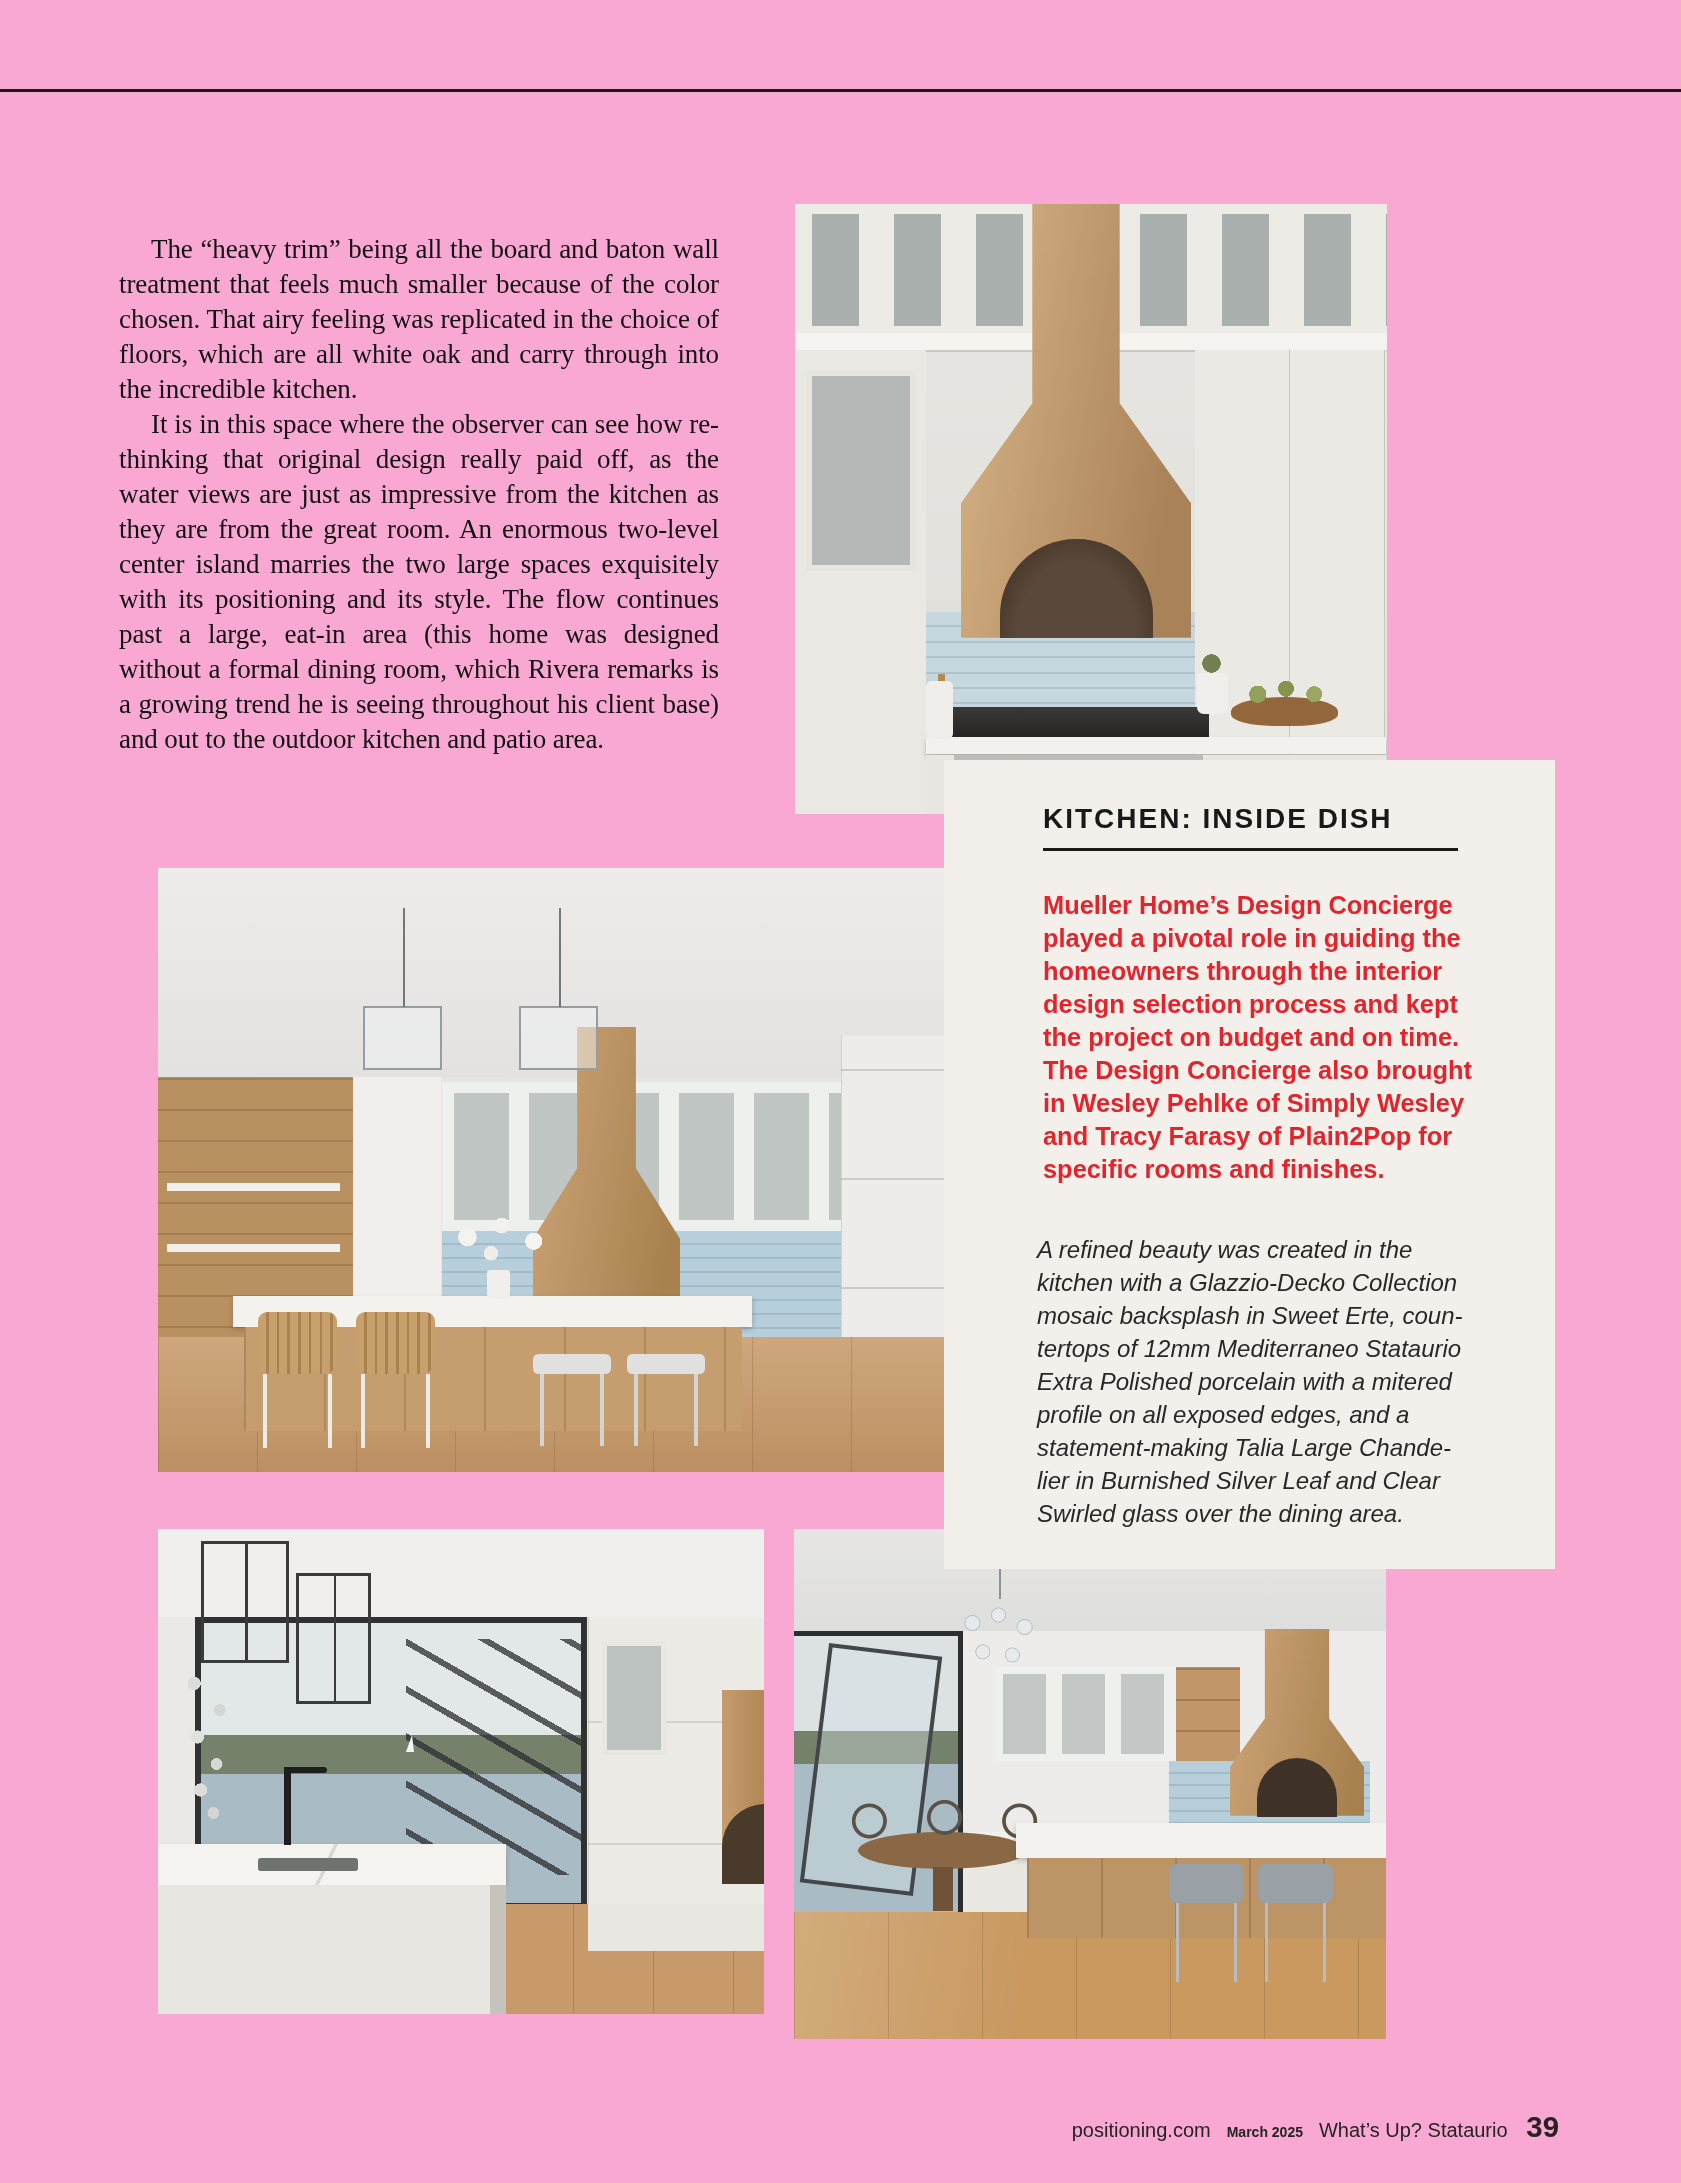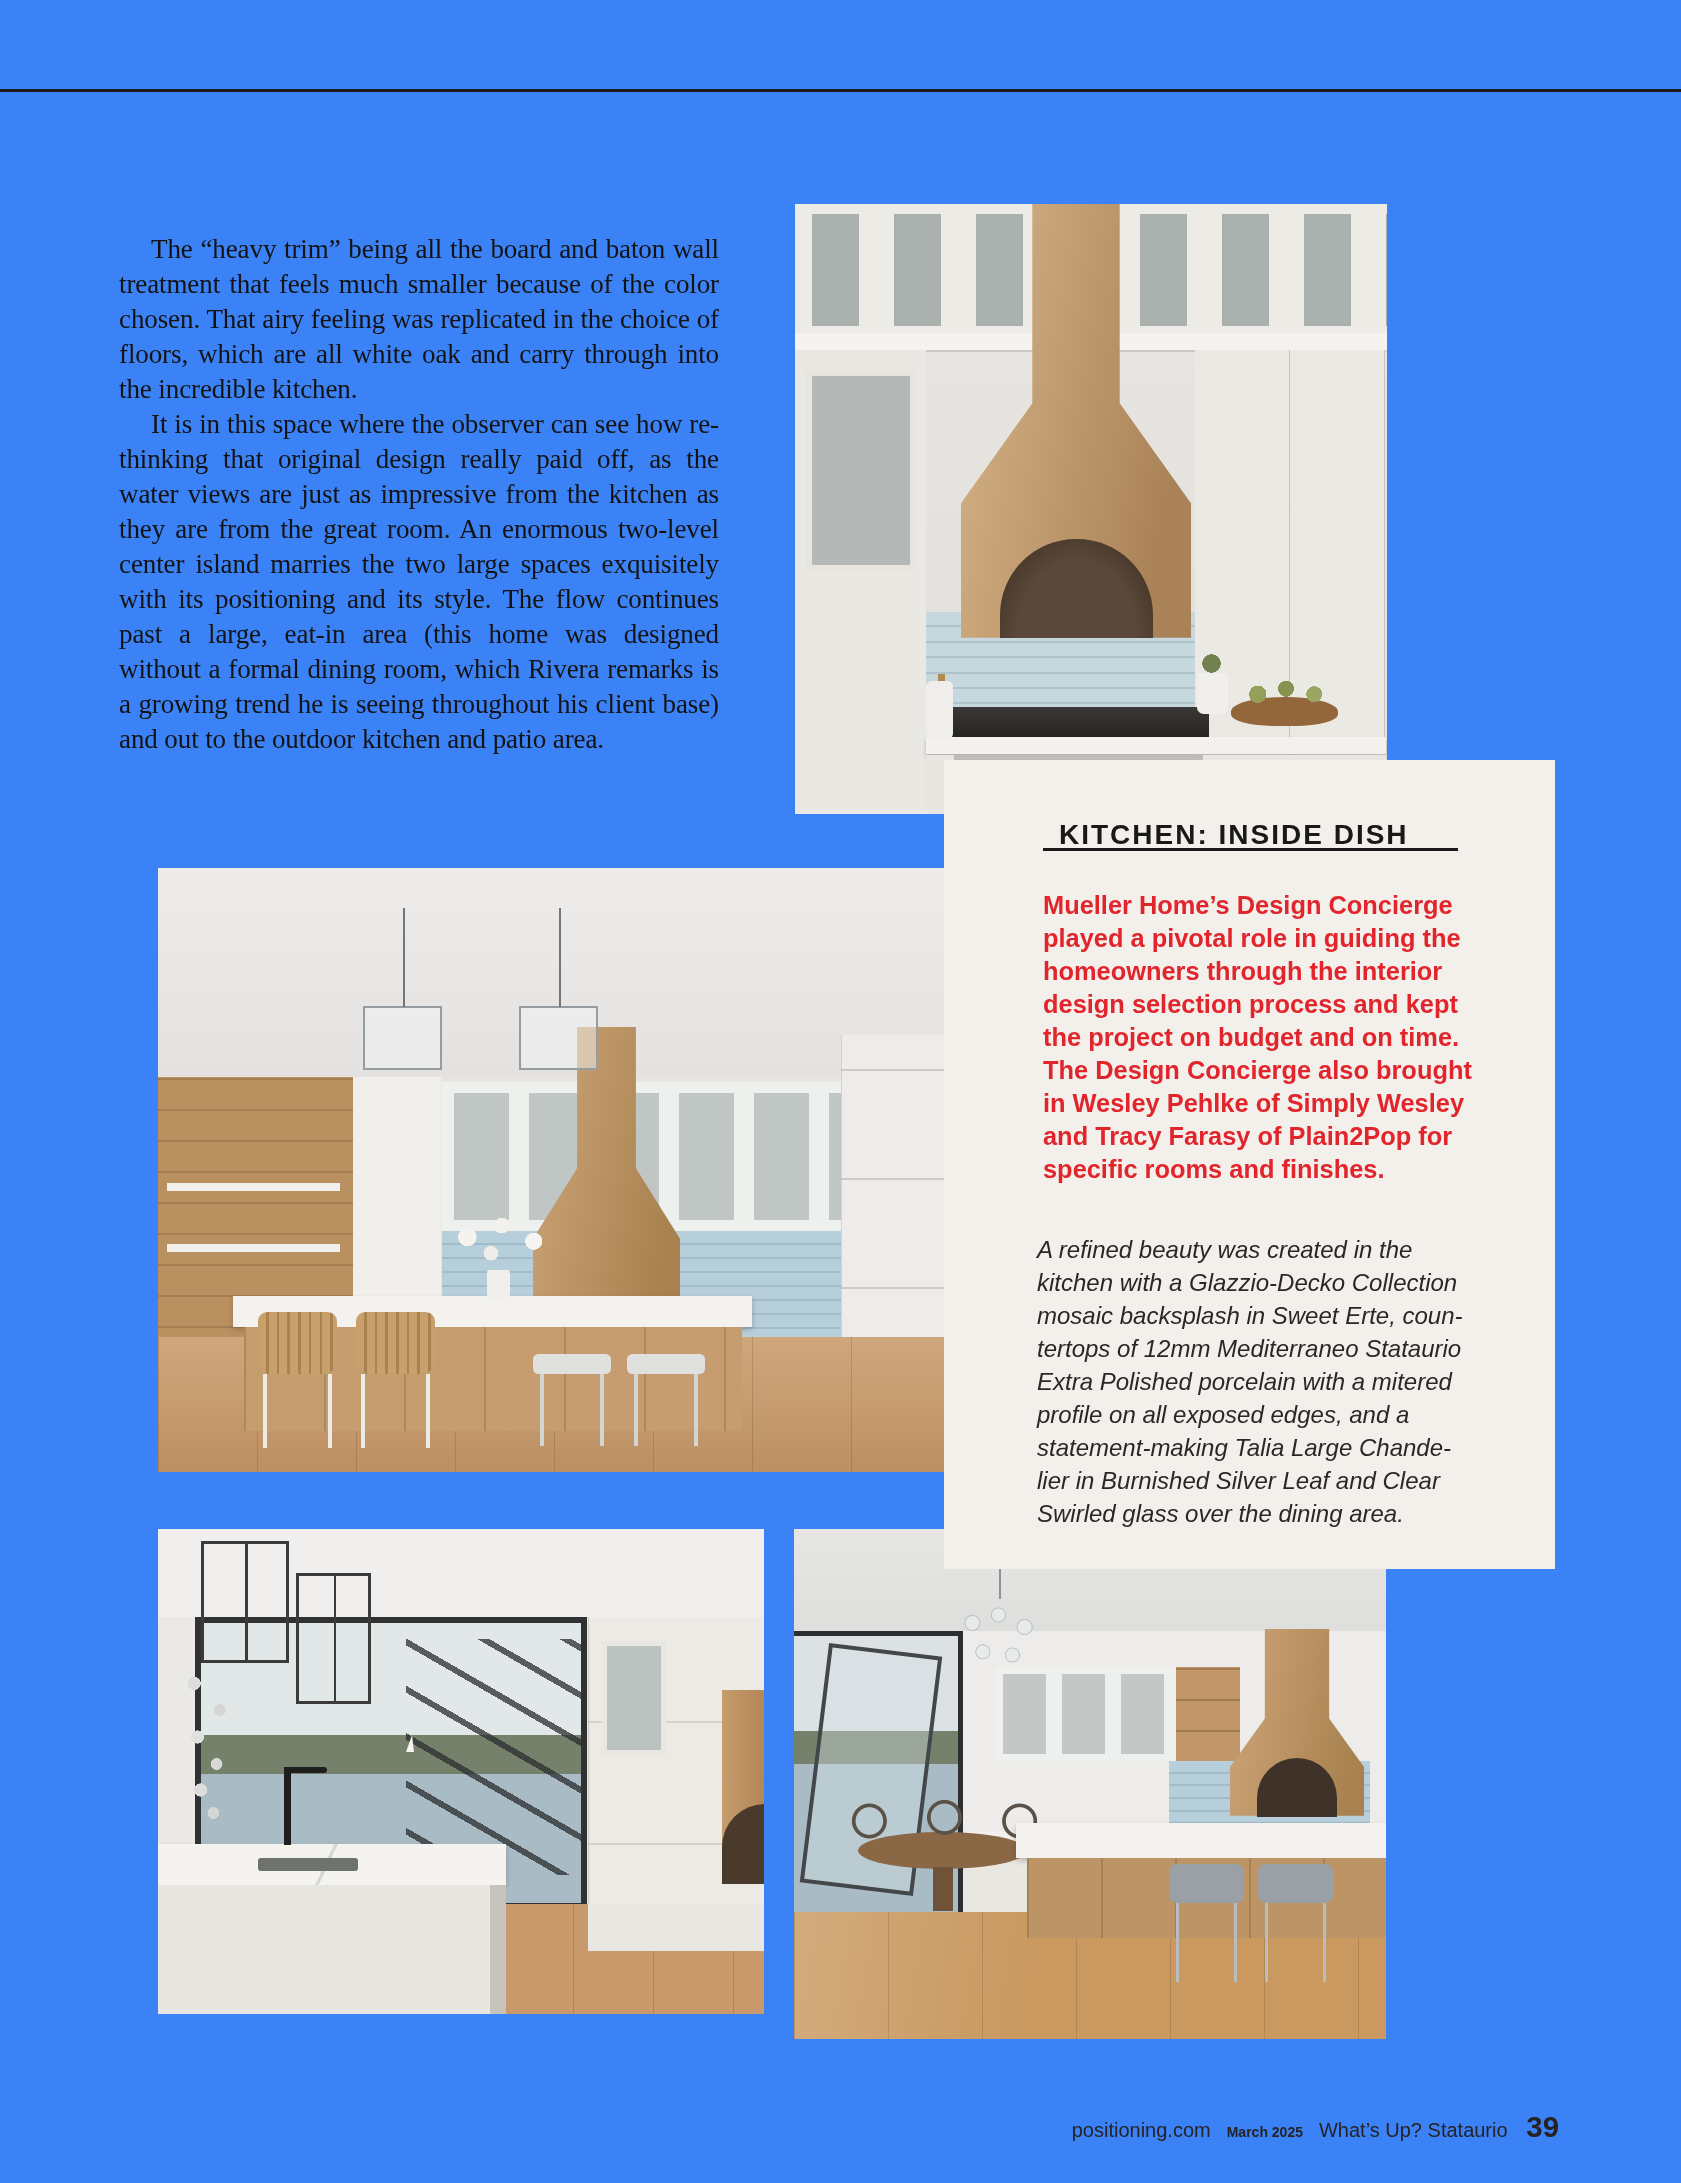--- a/index.html
+++ b/index.html
@@ -1,16 +1,16 @@
 <!DOCTYPE html>
 <html style="font-size:10.7px"><head>
 <meta charset="utf-8">
 <style>
   html,body{margin:0;padding:0;background:#ffffff;}
-  .page{position:relative;width:1681px;height:2183px;background:#3b82f6;overflow:hidden;
+  .page{position:relative;width:1681px;height:2183px;background:#f9a8d4;overflow:hidden;
         font-family:"Liberation Sans",sans-serif;}
 
   
   .top-rule{position:absolute;left:0;top:89px;width:1681px;height:2.7px;background:#1b1b1b;}
 
   
   .body-col{position:absolute;left:119px;top:232px;width:600px;
             font-family:"Liberation Serif",serif;font-size:27px;line-height:35px;
             color:#131313;text-align:justify;letter-spacing:-0.1px;}
   .body-col p{margin:0;text-indent:32px;}
@@ -174,21 +174,21 @@
   .p4-islandtop{left:222px;top:294px;width:370px;height:35px;background:#f3f2ee;box-shadow:0 3.3px 5.4px rgba(80,70,55,.35);}
   .p4-islandbase{left:233px;top:329px;width:359px;height:80px;background-color:#bd9466;
     background-image:repeating-linear-gradient(90deg,rgba(90,60,25,.22) 0 2px,transparent 2px 74px);}
   .p4-stool{width:75px;height:39px;background:#9aa1a6;border-radius:8px;}
   .p4-stool.st1{left:375px;top:335px;} .p4-stool.st2{left:464px;top:335px;}
   .p4-stool::after{content:"";position:absolute;left:6.7px;right:6.7px;top:39px;height:79px;
     border-left:3.3px solid #b9bcbe;border-right:3.3px solid #b9bcbe;}
 
   
   .sidebar{position:absolute;left:944px;top:760px;width:611px;height:809px;background:#f3efea;z-index:5;}
-  .sidebar-heading{position:absolute;left:99px;top:41px;margin:16px;color:#191919;
+  .sidebar-heading{position:absolute;left:99px;top:41px;margin:0;color:#191919;
     font-size:28px;font-weight:700;letter-spacing:2px;line-height:36px;text-align:right;}
   .sidebar-rule{position:absolute;left:99px;top:88px;width:415px;height:2.7px;background:#1a1a1a;}
   .sidebar-red{position:absolute;left:99px;top:129px;width:469px;color:#e2252c;
     font-size:25.4px;font-weight:700;line-height:33px;white-space:pre-line;}
   .sidebar-italic{position:absolute;left:93px;top:473px;width:482px;color:#2b2728;
     font-size:24px;font-style:italic;font-weight:400;line-height:33px;white-space:pre-line;}
 
   
   .footer{position:absolute;right:122px;top:2110px;display:flex;align-items:baseline;gap:16px;color:#272223;}
   .footer .site{font-size:20px;font-weight:400;}

